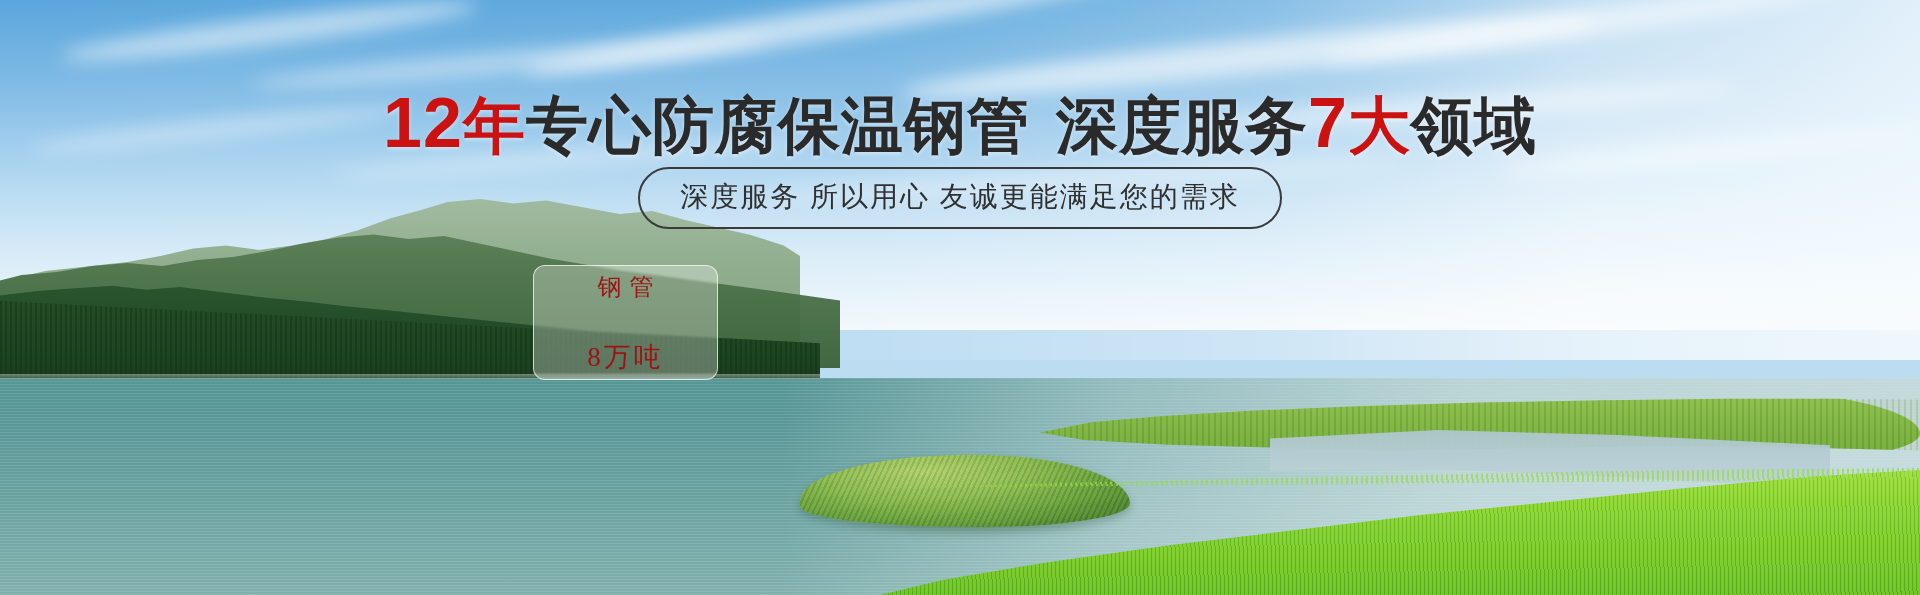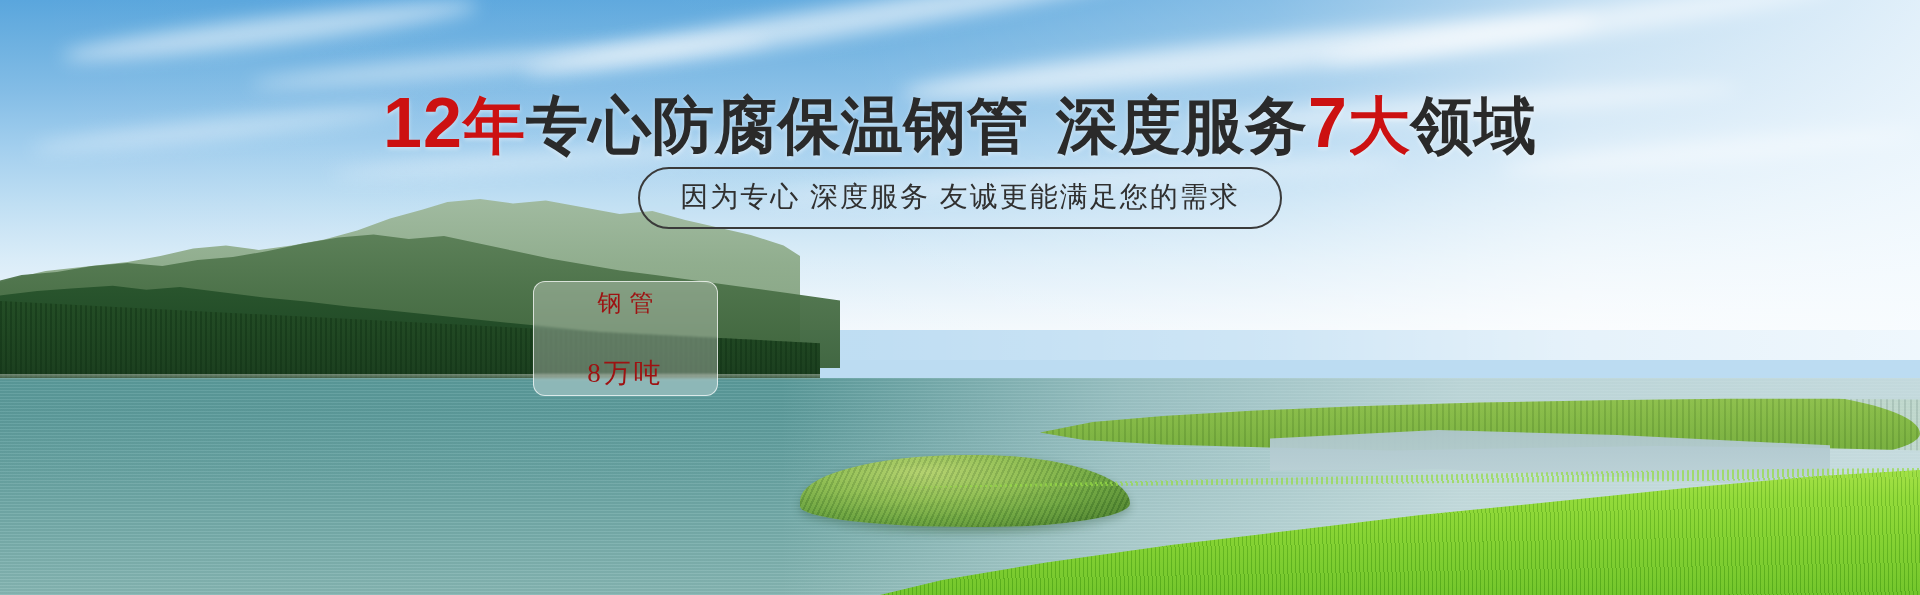--- a/index.html
+++ b/index.html
@@ -237,21 +237,21 @@
     border-radius:40px;
     font-size:28px;
     color:#303030;
     letter-spacing:2px;
     white-space:nowrap;
     background:rgba(255,255,255,0.03);
   }
 
   
   .cards {
-    position:absolute; left:533px; top:281px;
+    position:absolute; left:533px; top:265px;
     display:flex;
     gap:22px;
   }
   .card {
     width:185px; height:115px;
     border-radius:12px;
     background:rgba(255,255,255,0.30);
     border:1px solid rgba(255,255,255,0.70);
     display:flex;
     flex-direction:column;
@@ -319,21 +319,21 @@
 
   <div class="grass"></div>
   <div class="grass-blades"></div>
   <div class="grass-edge"></div>
 
   <div class="headline">
     <span class="accent num">12</span><span class="accent">年</span><span>专心防腐保温钢管</span><span class="gapword"></span><span>深度服务</span><span class="accent num">7</span><span class="accent">大</span><span>领域</span>
   </div>
 
   <div class="subtitle-wrap">
-    <span class="subtitle">因为专心 深度服务  友诚更能满足您的需求</span>
+    <span class="subtitle">深度服务 所以用心  友诚更能满足您的需求</span>
   </div>
 
   <div class="cards">
 
     <div class="card">
       <div class="card-title">钢管</div>
       <div class="card-value"><span>8万吨</span></div>
     </div>
 
 

